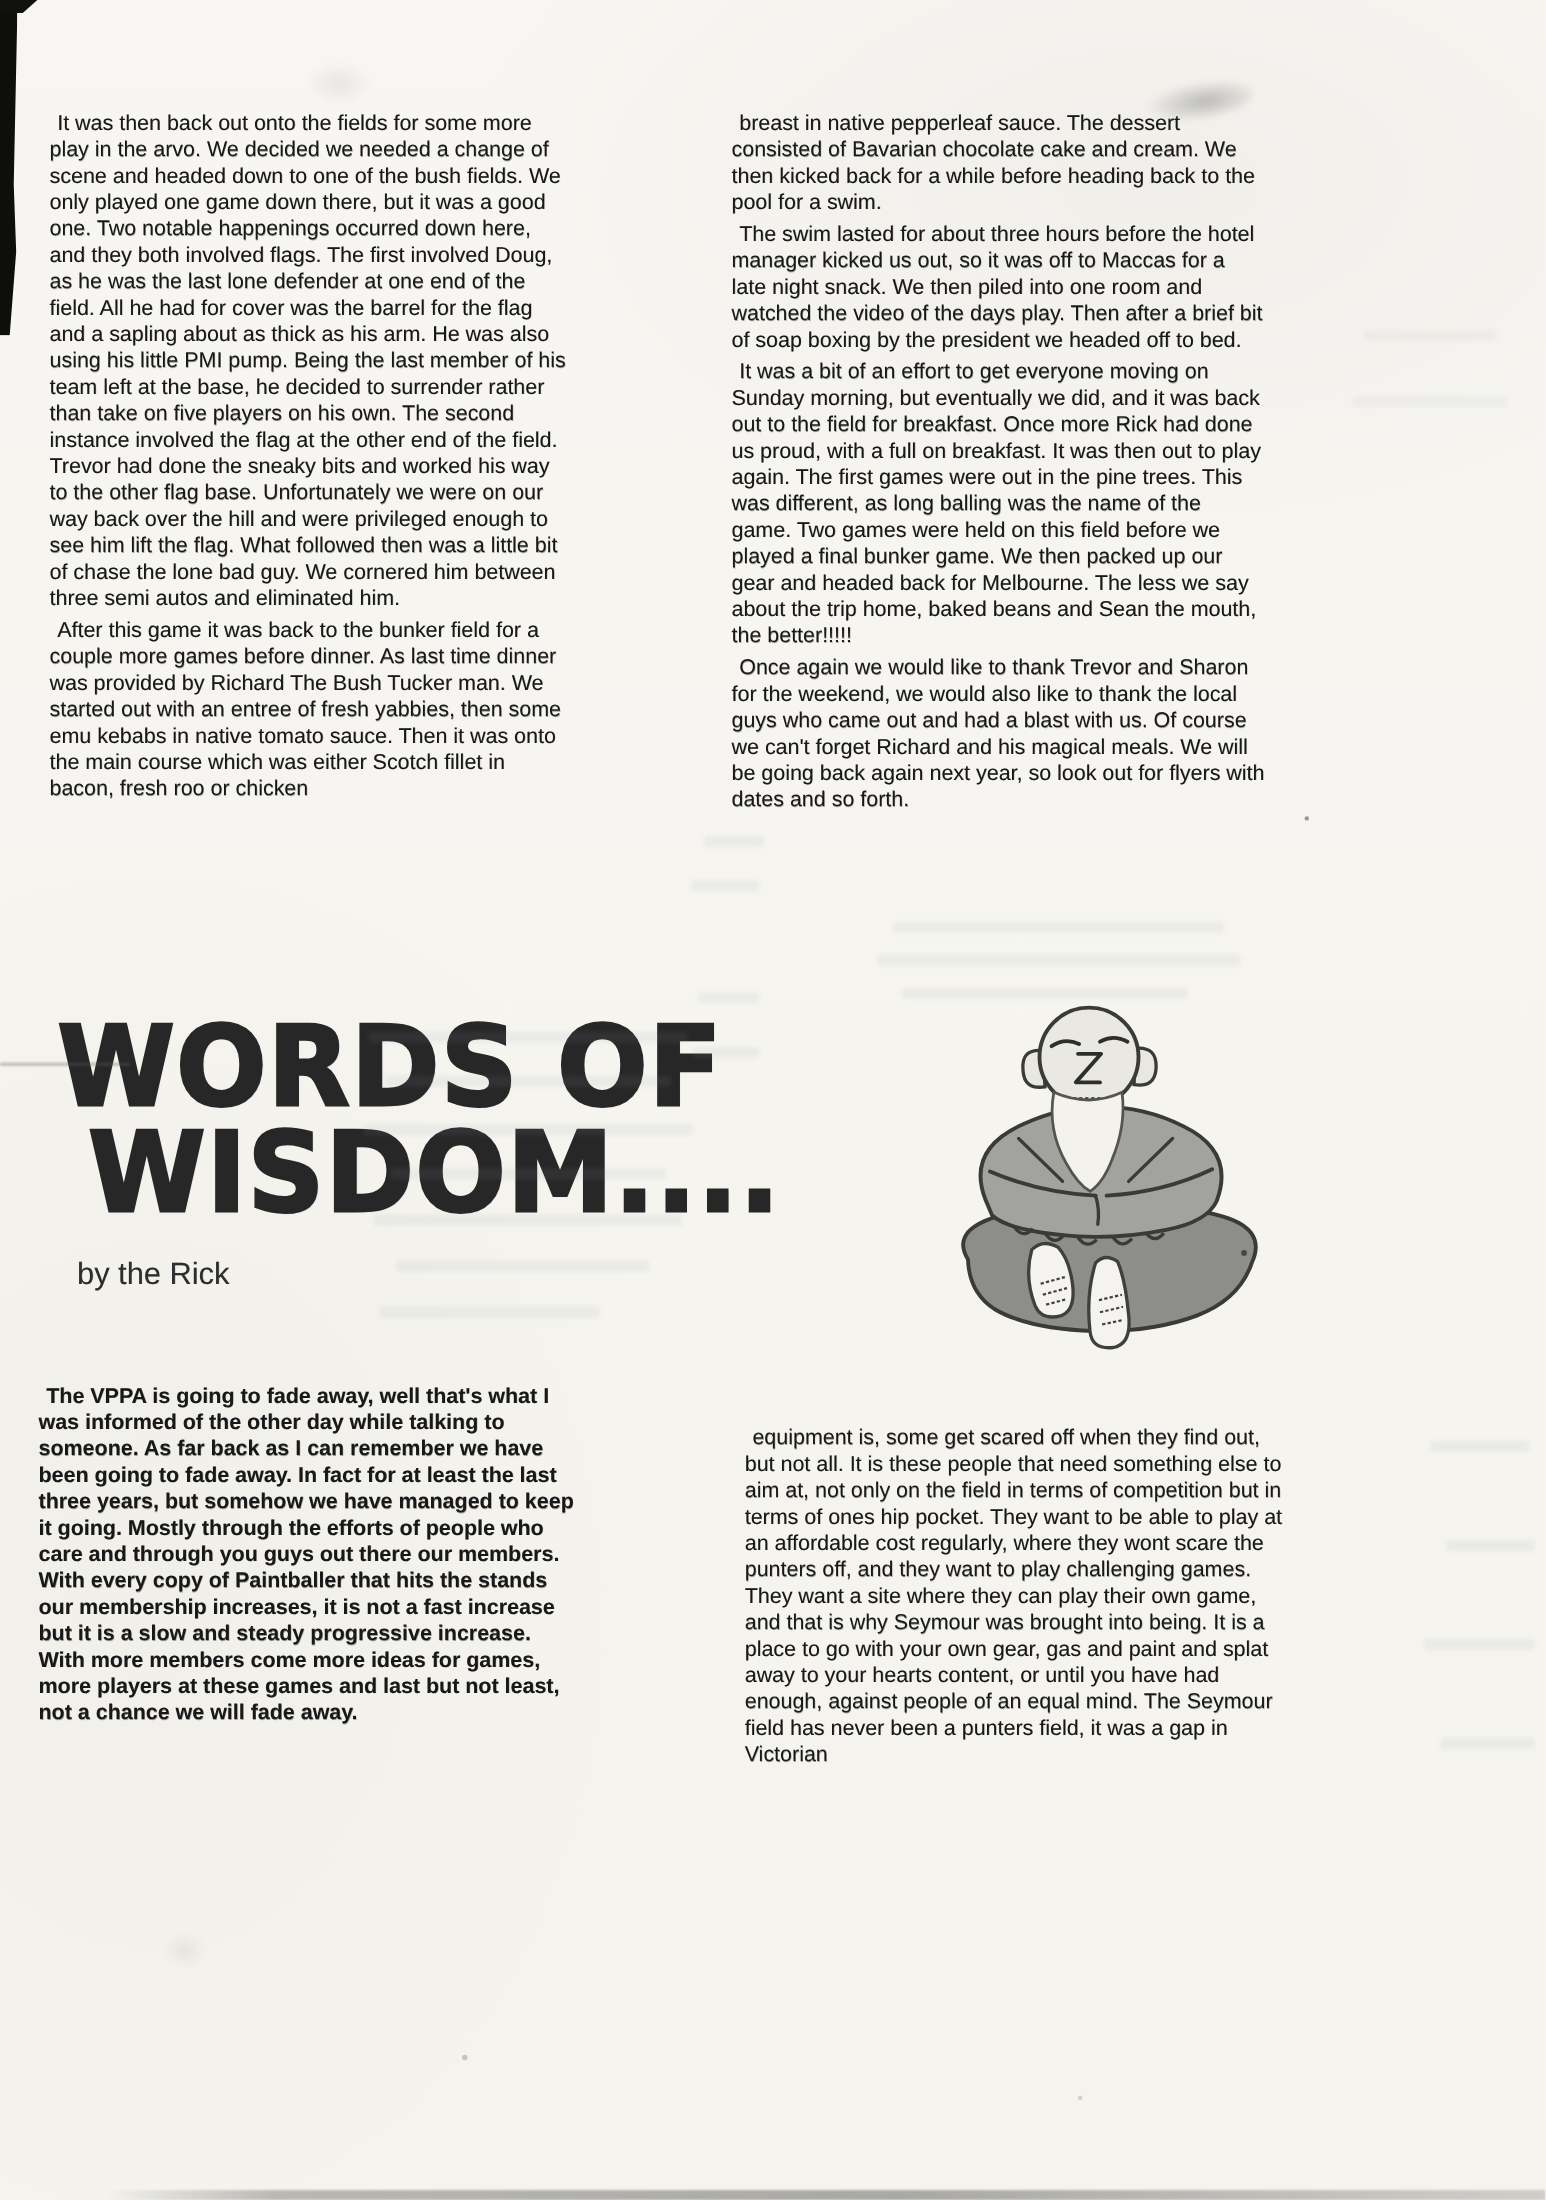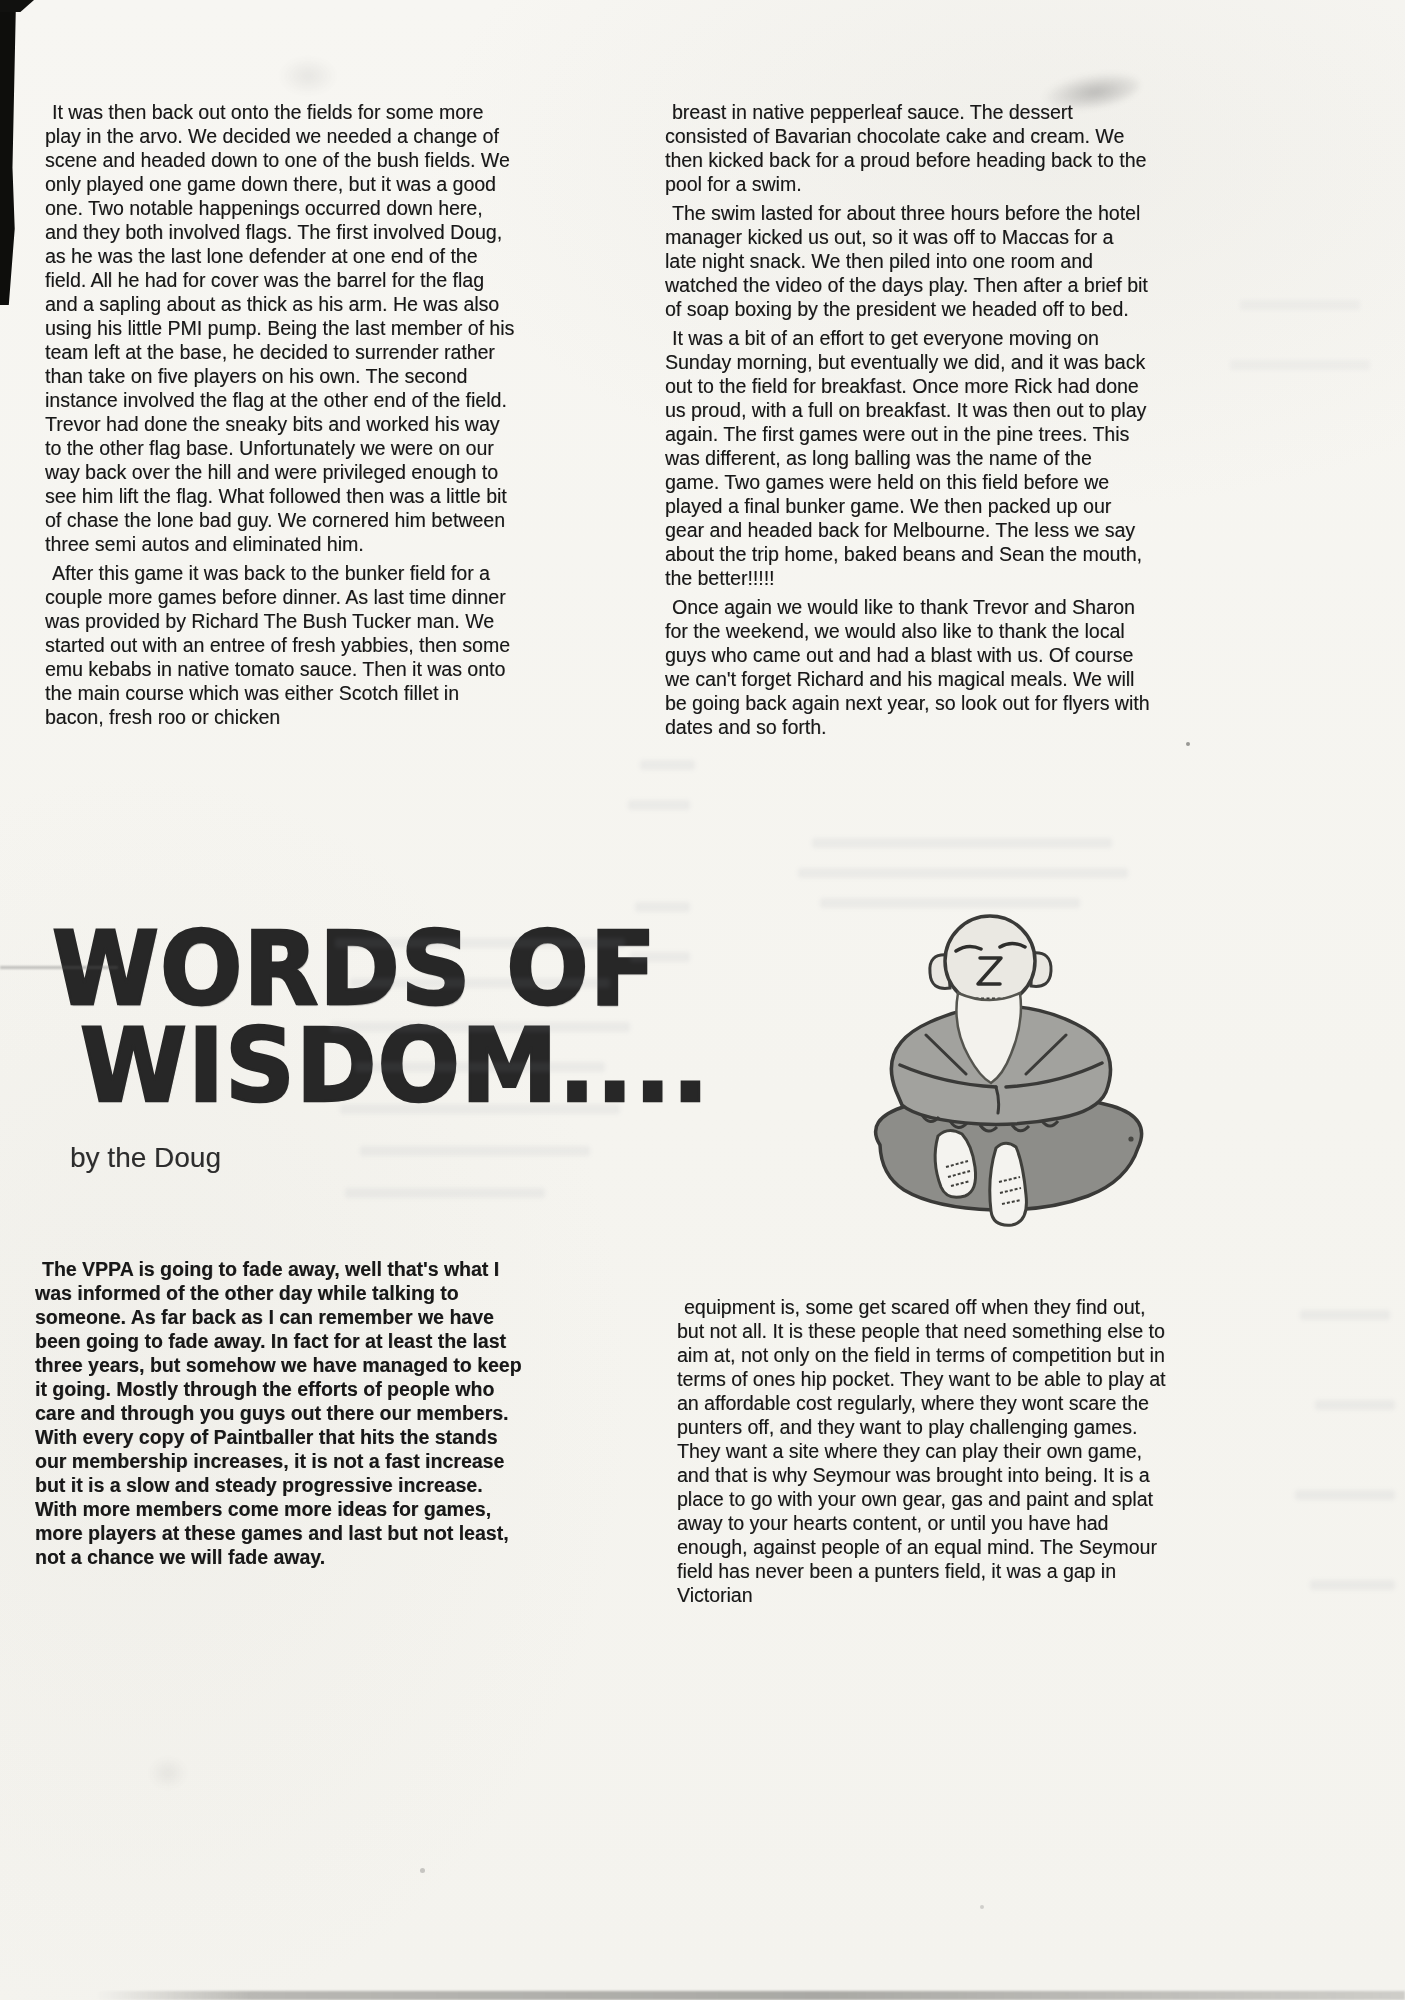--- a/index.html
+++ b/index.html
@@ -61,31 +61,31 @@
 </head>
 <body>
 
 <div class="page">
 
   <div class="col col-top-left">
       <p class="para">It was then back out onto the fields for some more play in the arvo. We decided we needed a change of scene and headed down to one of the bush fields. We only played one game down there, but it was a good one. Two notable happenings occurred down here, and they both involved flags. The first involved Doug, as he was the last lone defender at one end of the field. All he had for cover was the barrel for the flag and a sapling about as thick as his arm. He was also using his little PMI pump. Being the last member of his team left at the base, he decided to surrender rather than take on five players on his own. The second instance involved the flag at the other end of the field. Trevor had done the sneaky bits and worked his way to the other flag base. Unfortunately we were on our way back over the hill and were privileged enough to see him lift the flag. What followed then was a little bit of chase the lone bad guy.  We cornered him between three semi autos and eliminated him.</p>
       <p class="para">After this game it was back to the bunker field for a couple more games before dinner. As last time dinner was provided by Richard The Bush Tucker man. We started out with an entree of fresh yabbies, then some emu kebabs in native tomato sauce. Then it was onto the main course which was either Scotch fillet in bacon, fresh roo or chicken</p>
     </div>
   <div class="col col-top-right">
-      <p class="para">breast in native pepperleaf sauce. The dessert consisted of Bavarian chocolate cake and cream. We then kicked back for a proud before heading back to the pool for a swim.</p>
+      <p class="para">breast in native pepperleaf sauce. The dessert consisted of Bavarian chocolate cake and cream. We then kicked back for a while before heading back to the pool for a swim.</p>
       <p class="para">The swim lasted for about three hours before the hotel manager kicked us out, so it was off to Maccas for a late night snack. We then piled into one room and watched the video of the days play. Then after a brief bit of soap boxing by the president we headed off to bed.</p>
       <p class="para">It was a bit of an effort to get everyone moving on Sunday morning, but eventually we did, and it was back out to the field for breakfast. Once more Rick had done us proud, with a full on breakfast. It was then out to play again. The first games were out in the pine trees. This was different, as long balling was the name of the game. Two games were held on this field before we played a final bunker game. We then packed up our gear and headed back for Melbourne. The less we say about the trip home, baked beans and Sean the mouth, the better!!!!!</p>
       <p class="para">Once again we would like to thank Trevor and Sharon for the weekend, we would also like to thank the local guys who came out and had a blast with us. Of course we can't forget Richard and his magical meals. We will be going back again next year, so look out for flyers with dates and so forth.</p>
     </div>
 
   <div class="headline">
     <div class="hl1">WORDS OF</div>
     <div class="hl2">WISDOM....</div>
   </div>
-  <div class="byline">by the Doug</div>
+  <div class="byline">by the Rick</div>
 
   <div class="guru">
     <svg width="360" height="335" viewBox="0 0 360 335" xmlns="http://www.w3.org/2000/svg">
 
       <path d="M 60 250 Q 44 224 86 211 Q 122 199 180 201 Q 250 199 292 211 Q 332 223 318 253
                Q 307 286 268 301 Q 228 316 174 315 Q 114 313 84 295 Q 61 280 60 250 Z" fill="#8d8d89" stroke="#3a3a38" stroke-width="3.5" stroke-linejoin="round"></path>
 
       <path d="M 76 196 Q 58 150 110 127 Q 145 111 180 111 Q 221 111 256 129 Q 303 152 286 197
                Q 277 216 240 223 Q 200 231 160 229 Q 99 225 82 210 Z" fill="#a2a29e" stroke="#3a3a38" stroke-width="3.5" stroke-linejoin="round"></path>
 

